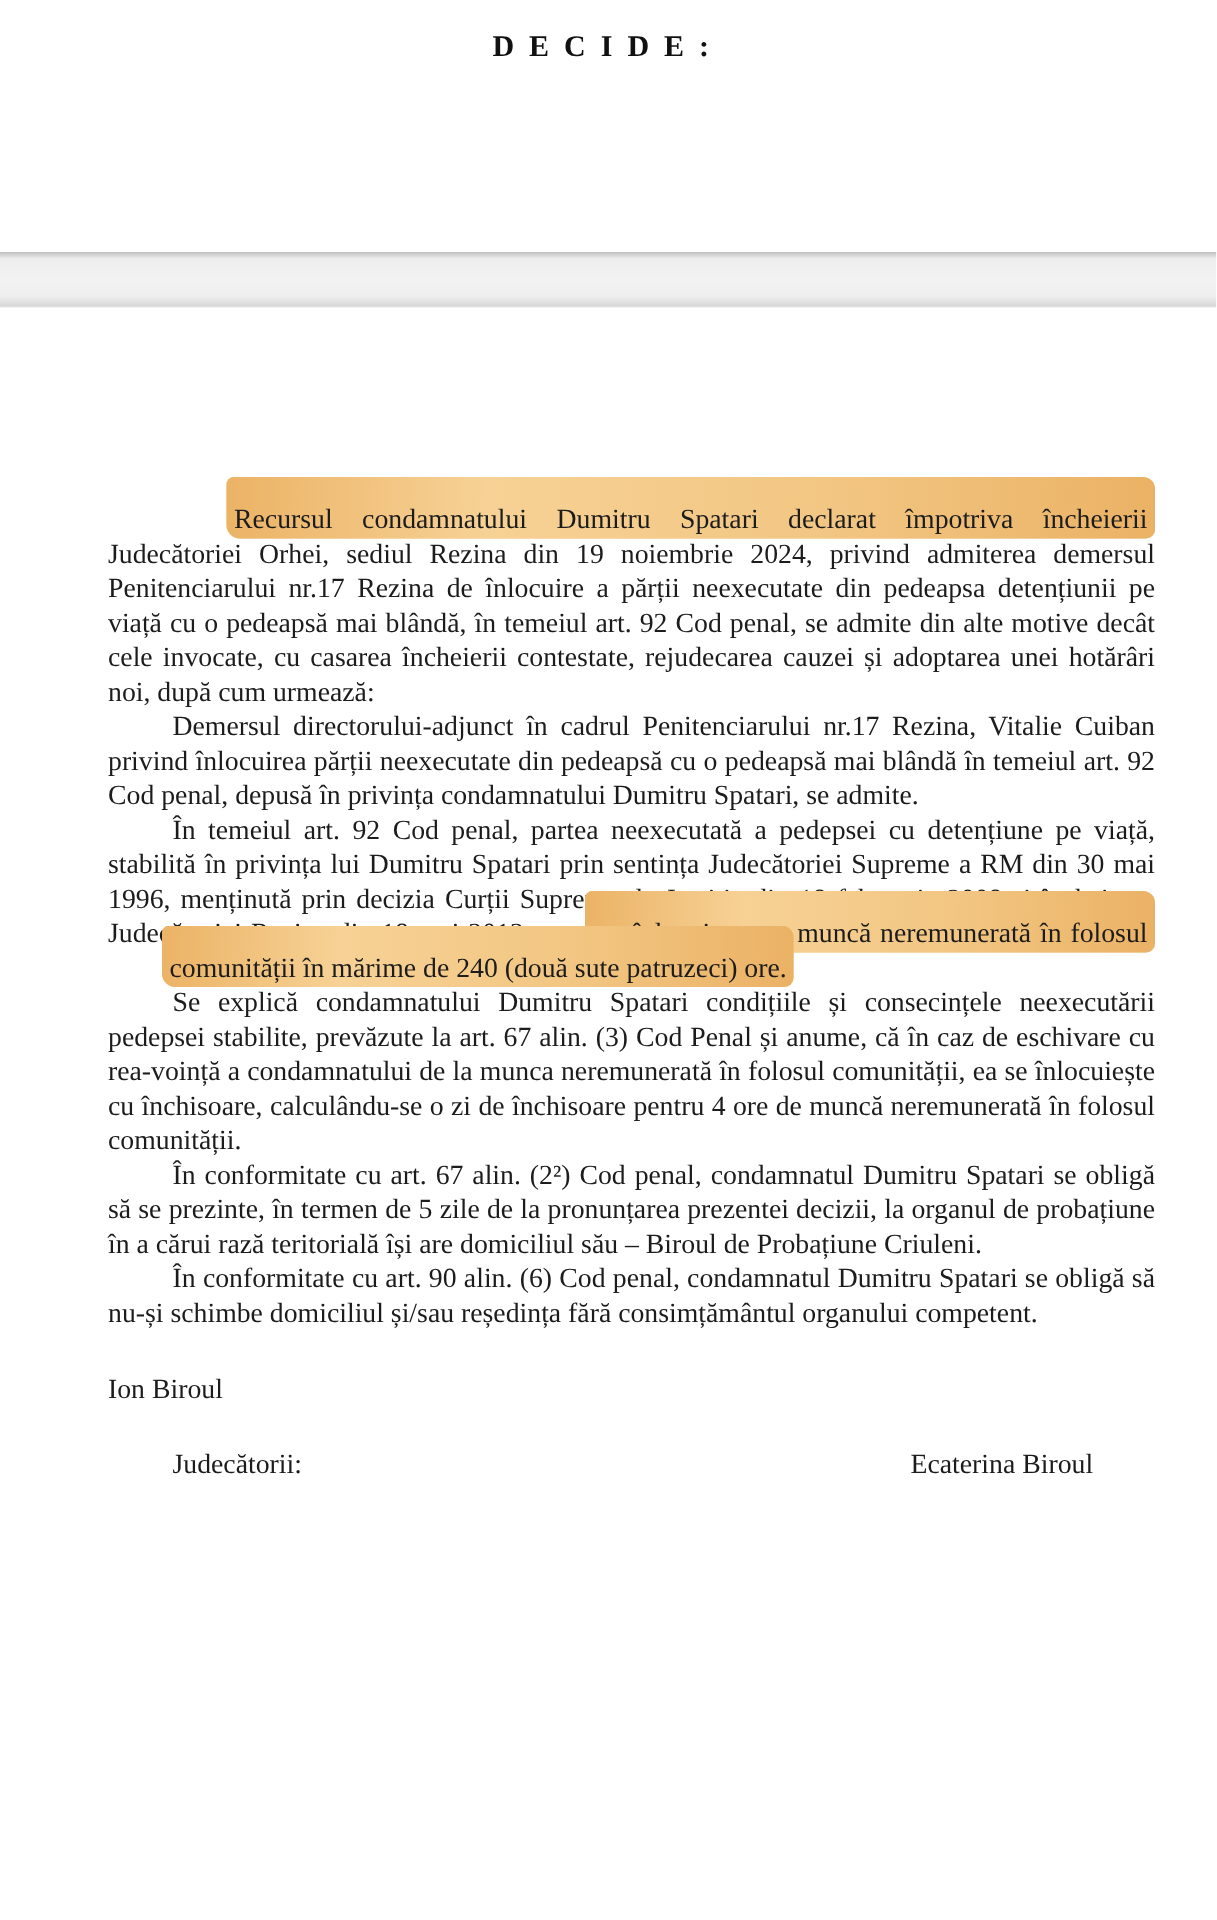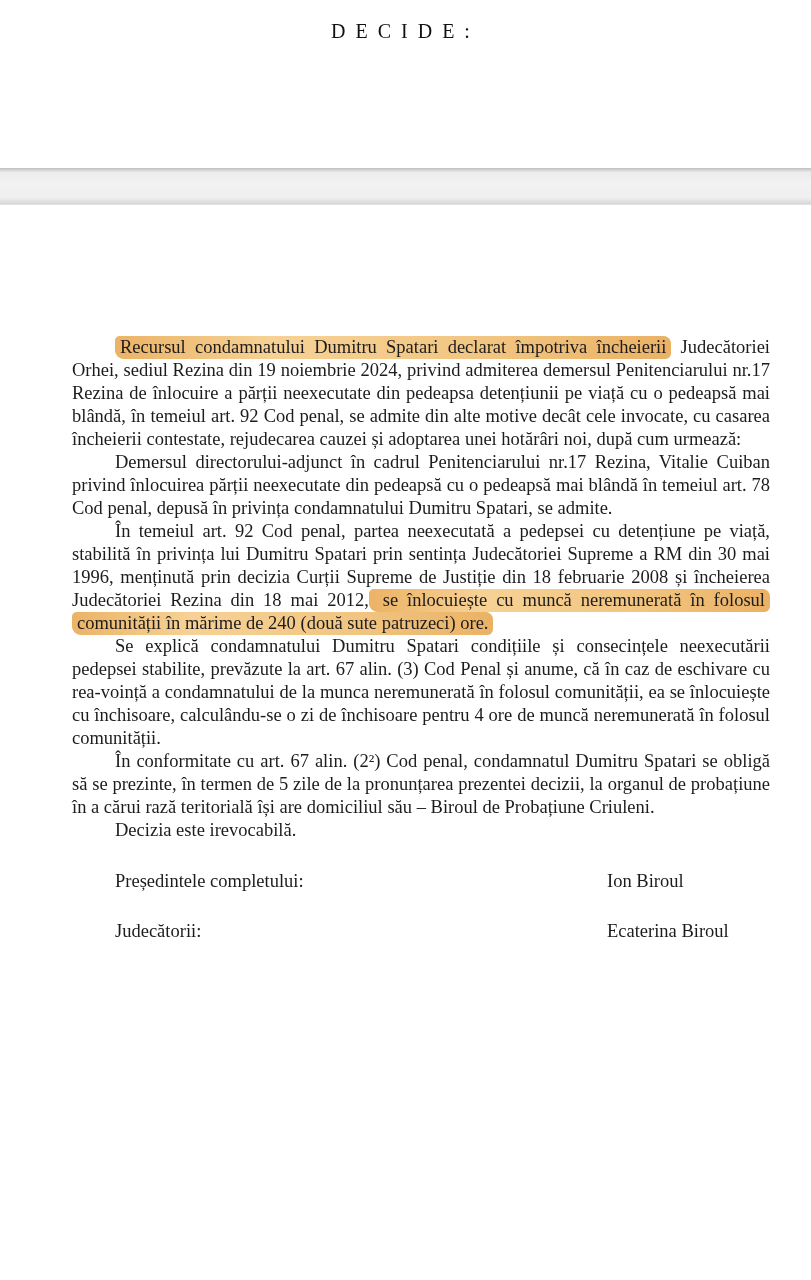--- a/index.html
+++ b/index.html
@@ -15,21 +15,21 @@
     overflow: hidden;
     font-family: "Liberation Serif", "DejaVu Serif", serif;
     color: #1c1c1c;
   }
   .doc-title {
     position: absolute;
     top: 20px;
     left: 0;
     width: 100%;
     text-align: center;
-    font-weight: normal;
+    font-weight: bold;
     font-size: 20px;
     letter-spacing: 10px;
     color: #111111;
   }
   .page-separator {
     position: absolute;
     top: 168px;
     left: 0;
     width: 100%;
     height: 37px;
@@ -50,23 +50,24 @@
     text-indent: 43px;
   }
   mark.hl {
     color: inherit;
     background-color: #f2c689;
     background-image: linear-gradient(91deg,
       rgba(235,178,100,0.95) 0%,
       rgba(247,210,150,0.92) 28%,
       rgba(242,198,130,0.95) 65%,
       rgba(234,176,98,0.92) 100%);
-    padding: 1px 5px 2px 5px;
+    padding: 19px 5px 2px 5px;
     border-radius: 5px 8px 6px 9px;
     box-decoration-break: clone;
+    margin-left: 36px;
     -webkit-box-decoration-break: clone;
   }
   .signature-block {
     margin-top: 28px;
   }
   .sig-row {
     display: grid;
     grid-template-columns: 535px 1fr;
     align-items: baseline;
   }
@@ -88,28 +89,27 @@
 
 <div class="page">
 
   <div class="doc-title">DECIDE:</div>
 
   <div class="page-separator"></div>
 
   <div class="doc-body">
 
     <p class="para"><mark class="hl">Recursul condamnatului Dumitru Spatari declarat împotriva încheierii</mark><span> Judecătoriei Orhei, sediul Rezina din 19 noiembrie 2024, privind admiterea demersul Penitenciarului nr.17 Rezina de înlocuire a părții neexecutate din pedeapsa detențiunii pe viață cu o pedeapsă mai blândă, în temeiul art. 92 Cod penal, se admite din alte motive decât cele invocate, cu casarea încheierii contestate, rejudecarea cauzei și adoptarea unei hotărâri noi, după cum urmează:</span></p>
-      <p class="para"><span>Demersul directorului-adjunct în cadrul Penitenciarului nr.17 Rezina, Vitalie Cuiban privind înlocuirea părții neexecutate din pedeapsă cu o pedeapsă mai blândă în temeiul art. 78 Cod penal, depusă în privința condamnatului Dumitru Spatari, se admite.</span></p>
+      <p class="para"><span>Demersul directorului-adjunct în cadrul Penitenciarului nr.17 Rezina, Vitalie Cuiban privind înlocuirea părții neexecutate din pedeapsă cu o pedeapsă mai blândă în temeiul art. 92 Cod penal, depusă în privința condamnatului Dumitru Spatari, se admite.</span></p>
       <p class="para"><span>În temeiul art. 92 Cod penal, partea neexecutată a pedepsei cu detențiune pe viață, stabilită în privința lui Dumitru Spatari prin sentința Judecătoriei Supreme a RM din 30 mai 1996, menținută prin decizia Curții Supreme de Justiție din 18 februarie 2008 și încheierea Judecătoriei Rezina din 18 mai 2012,</span><mark class="hl"> se înlocuiește cu muncă neremunerată în folosul comunității în mărime de 240 (două sute patruzeci) ore.</mark></p>
       <p class="para"><span>Se explică condamnatului Dumitru Spatari condițiile și consecințele neexecutării pedepsei stabilite, prevăzute la art. 67 alin. (3) Cod Penal și anume, că în caz de eschivare cu rea-voință a condamnatului de la munca neremunerată în folosul comunității, ea se înlocuiește cu închisoare, calculându-se o zi de închisoare pentru 4 ore de muncă neremunerată în folosul comunității.</span></p>
       <p class="para"><span>În conformitate cu art. 67 alin. (2²) Cod penal, condamnatul Dumitru Spatari se obligă să se prezinte, în termen de 5 zile de la pronunțarea prezentei decizii, la organul de probațiune în a cărui rază teritorială își are domiciliul său – Biroul de Probațiune Criuleni.</span></p>
-      <p class="para"><span>Decizia este irevocabilă.</span></p>
+      <p class="para"><span>În conformitate cu art. 90 alin. (6) Cod penal, condamnatul Dumitru Spatari se obligă să nu-și schimbe domiciliul și/sau reședința fără consimțământul organului competent.</span></p>
       <div class="signature-block">
       <div class="sig-row row-1">
-        <div class="sig-label">Președintele completului:</div>
         <div class="sig-name">Ion Biroul</div>
       </div>
       <div class="sig-row row-2">
         <div class="sig-label">Judecătorii:</div>
         <div class="sig-name">Ecaterina Biroul</div>
       </div>
     </div>
   </div>
 
 </div>

